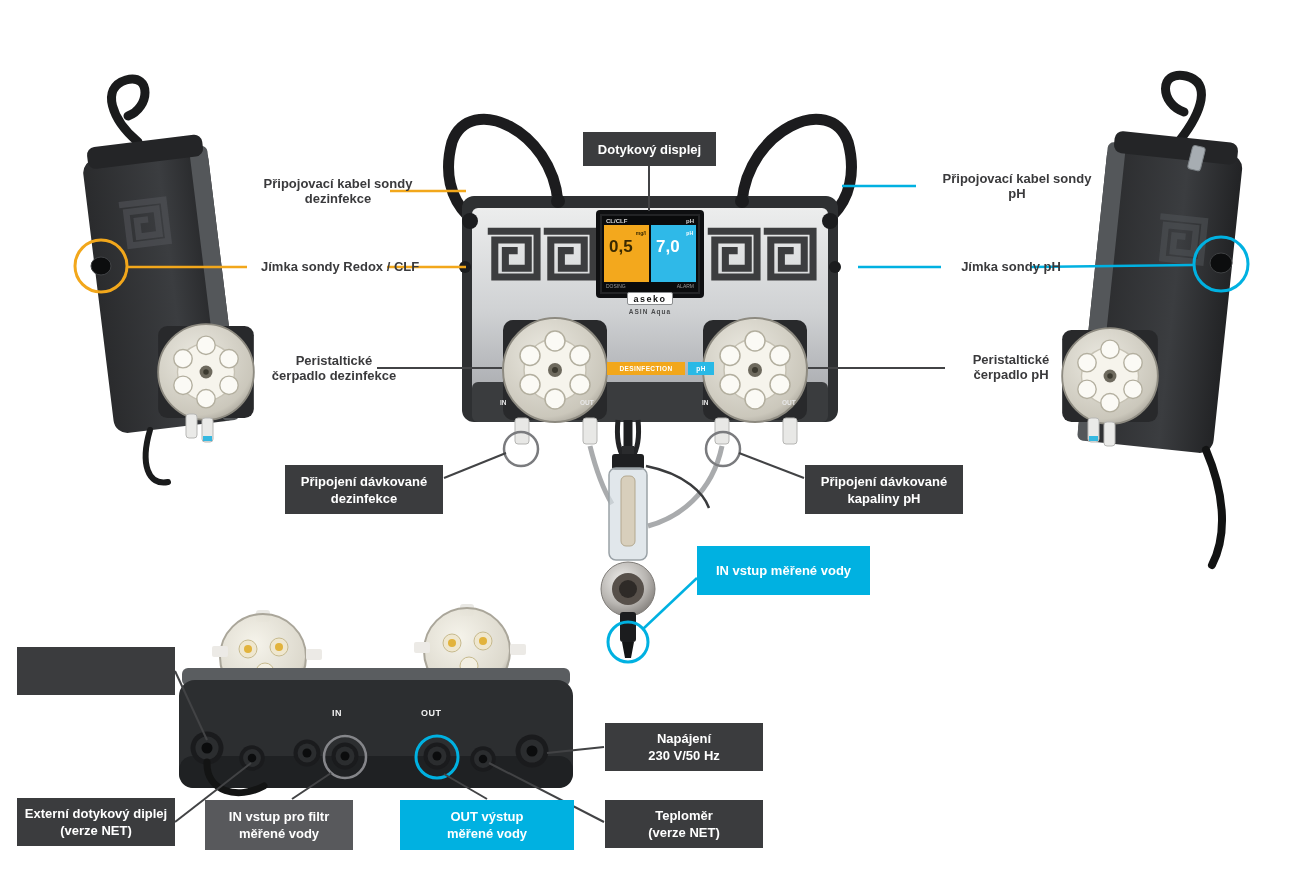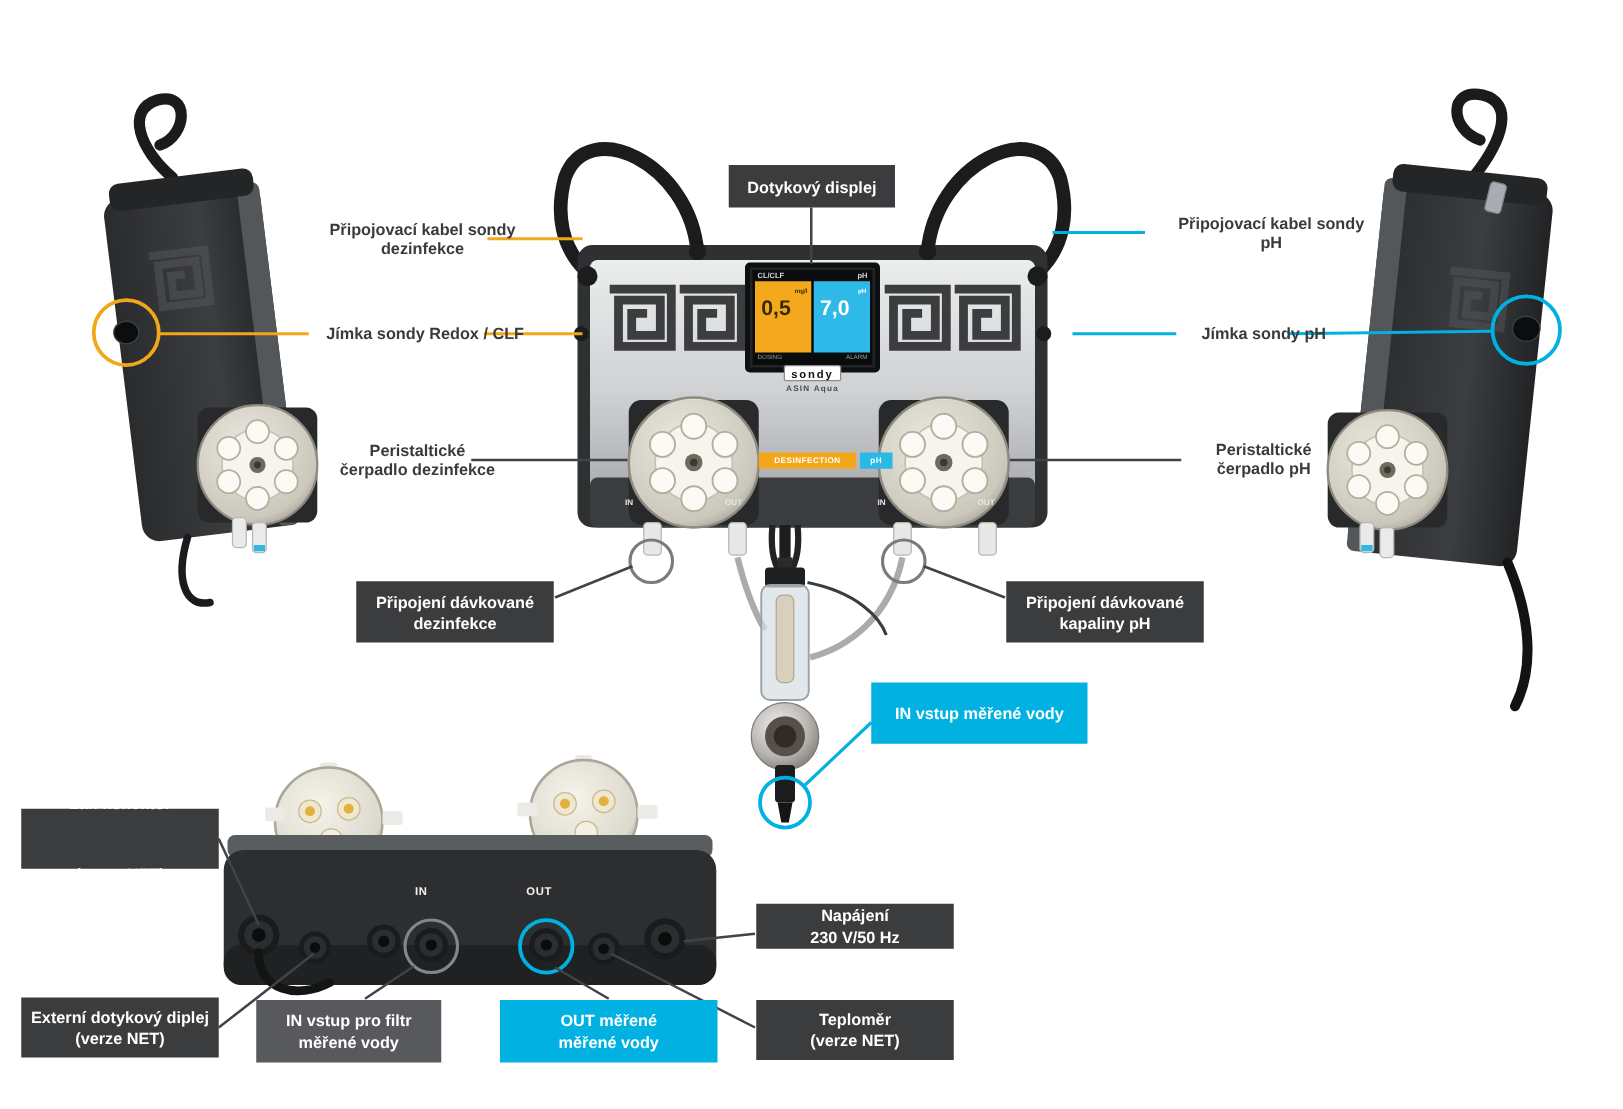--- a/index.html
+++ b/index.html
@@ -260,21 +260,21 @@
         <span class="unit">pH</span>
         <span class="val">7,0</span>
       </div>
     </div>
     <div class="screen-footer">
       <span>DOSING</span>
       <span>ALARM</span>
     </div>
   </div>
 
-  <div class="brand">sondy</div>
+  <div class="brand">aseko</div>
   <div class="model">ASIN Aqua</div>
 
   <div class="strip-label orange" style="left:607px;top:362px;width:78px;height:13px;">DESINFECTION</div>
   <div class="strip-label cyanbg" style="left:688px;top:362px;width:26px;height:13px;">pH</div>
 
   <span class="port" style="left:500px;top:399px;">IN</span>
   <span class="port" style="left:580px;top:399px;">OUT</span>
   <span class="port" style="left:702px;top:399px;">IN</span>
   <span class="port" style="left:782px;top:399px;">OUT</span>
 
@@ -336,25 +336,25 @@
     <span class="cl">Externí dotykový diplej</span>
     <span class="cl">(verze NET)</span>
   </div>
 
   <div class="callout gray" style="left:205px;top:800px;width:148px;height:50px;">
     <span class="cl"><b>IN</b> <span>vstup pro filtr</span></span>
     <span class="cl">měřené vody</span>
   </div>
 
   <div class="callout cyan" style="left:400px;top:800px;width:174px;height:50px;">
-    <span class="cl"><b>OUT</b> <span>měřené</span></span>
+    <span class="cl"><b>OUT</b> <span>výstup</span></span>
     <span class="cl">měřené vody</span>
   </div>
 
-  <div class="callout dark" style="left:605px;top:723px;width:158px;height:36px;">
+  <div class="callout dark" style="left:605px;top:723px;width:158px;height:48px;">
     <span class="cl">Napájení</span>
     <span class="cl">230 V/50 Hz</span>
   </div>
 
   <div class="callout dark" style="left:605px;top:800px;width:158px;height:48px;">
     <span class="cl">Teploměr</span>
     <span class="cl">(verze NET)</span>
   </div>
 
 </div>

